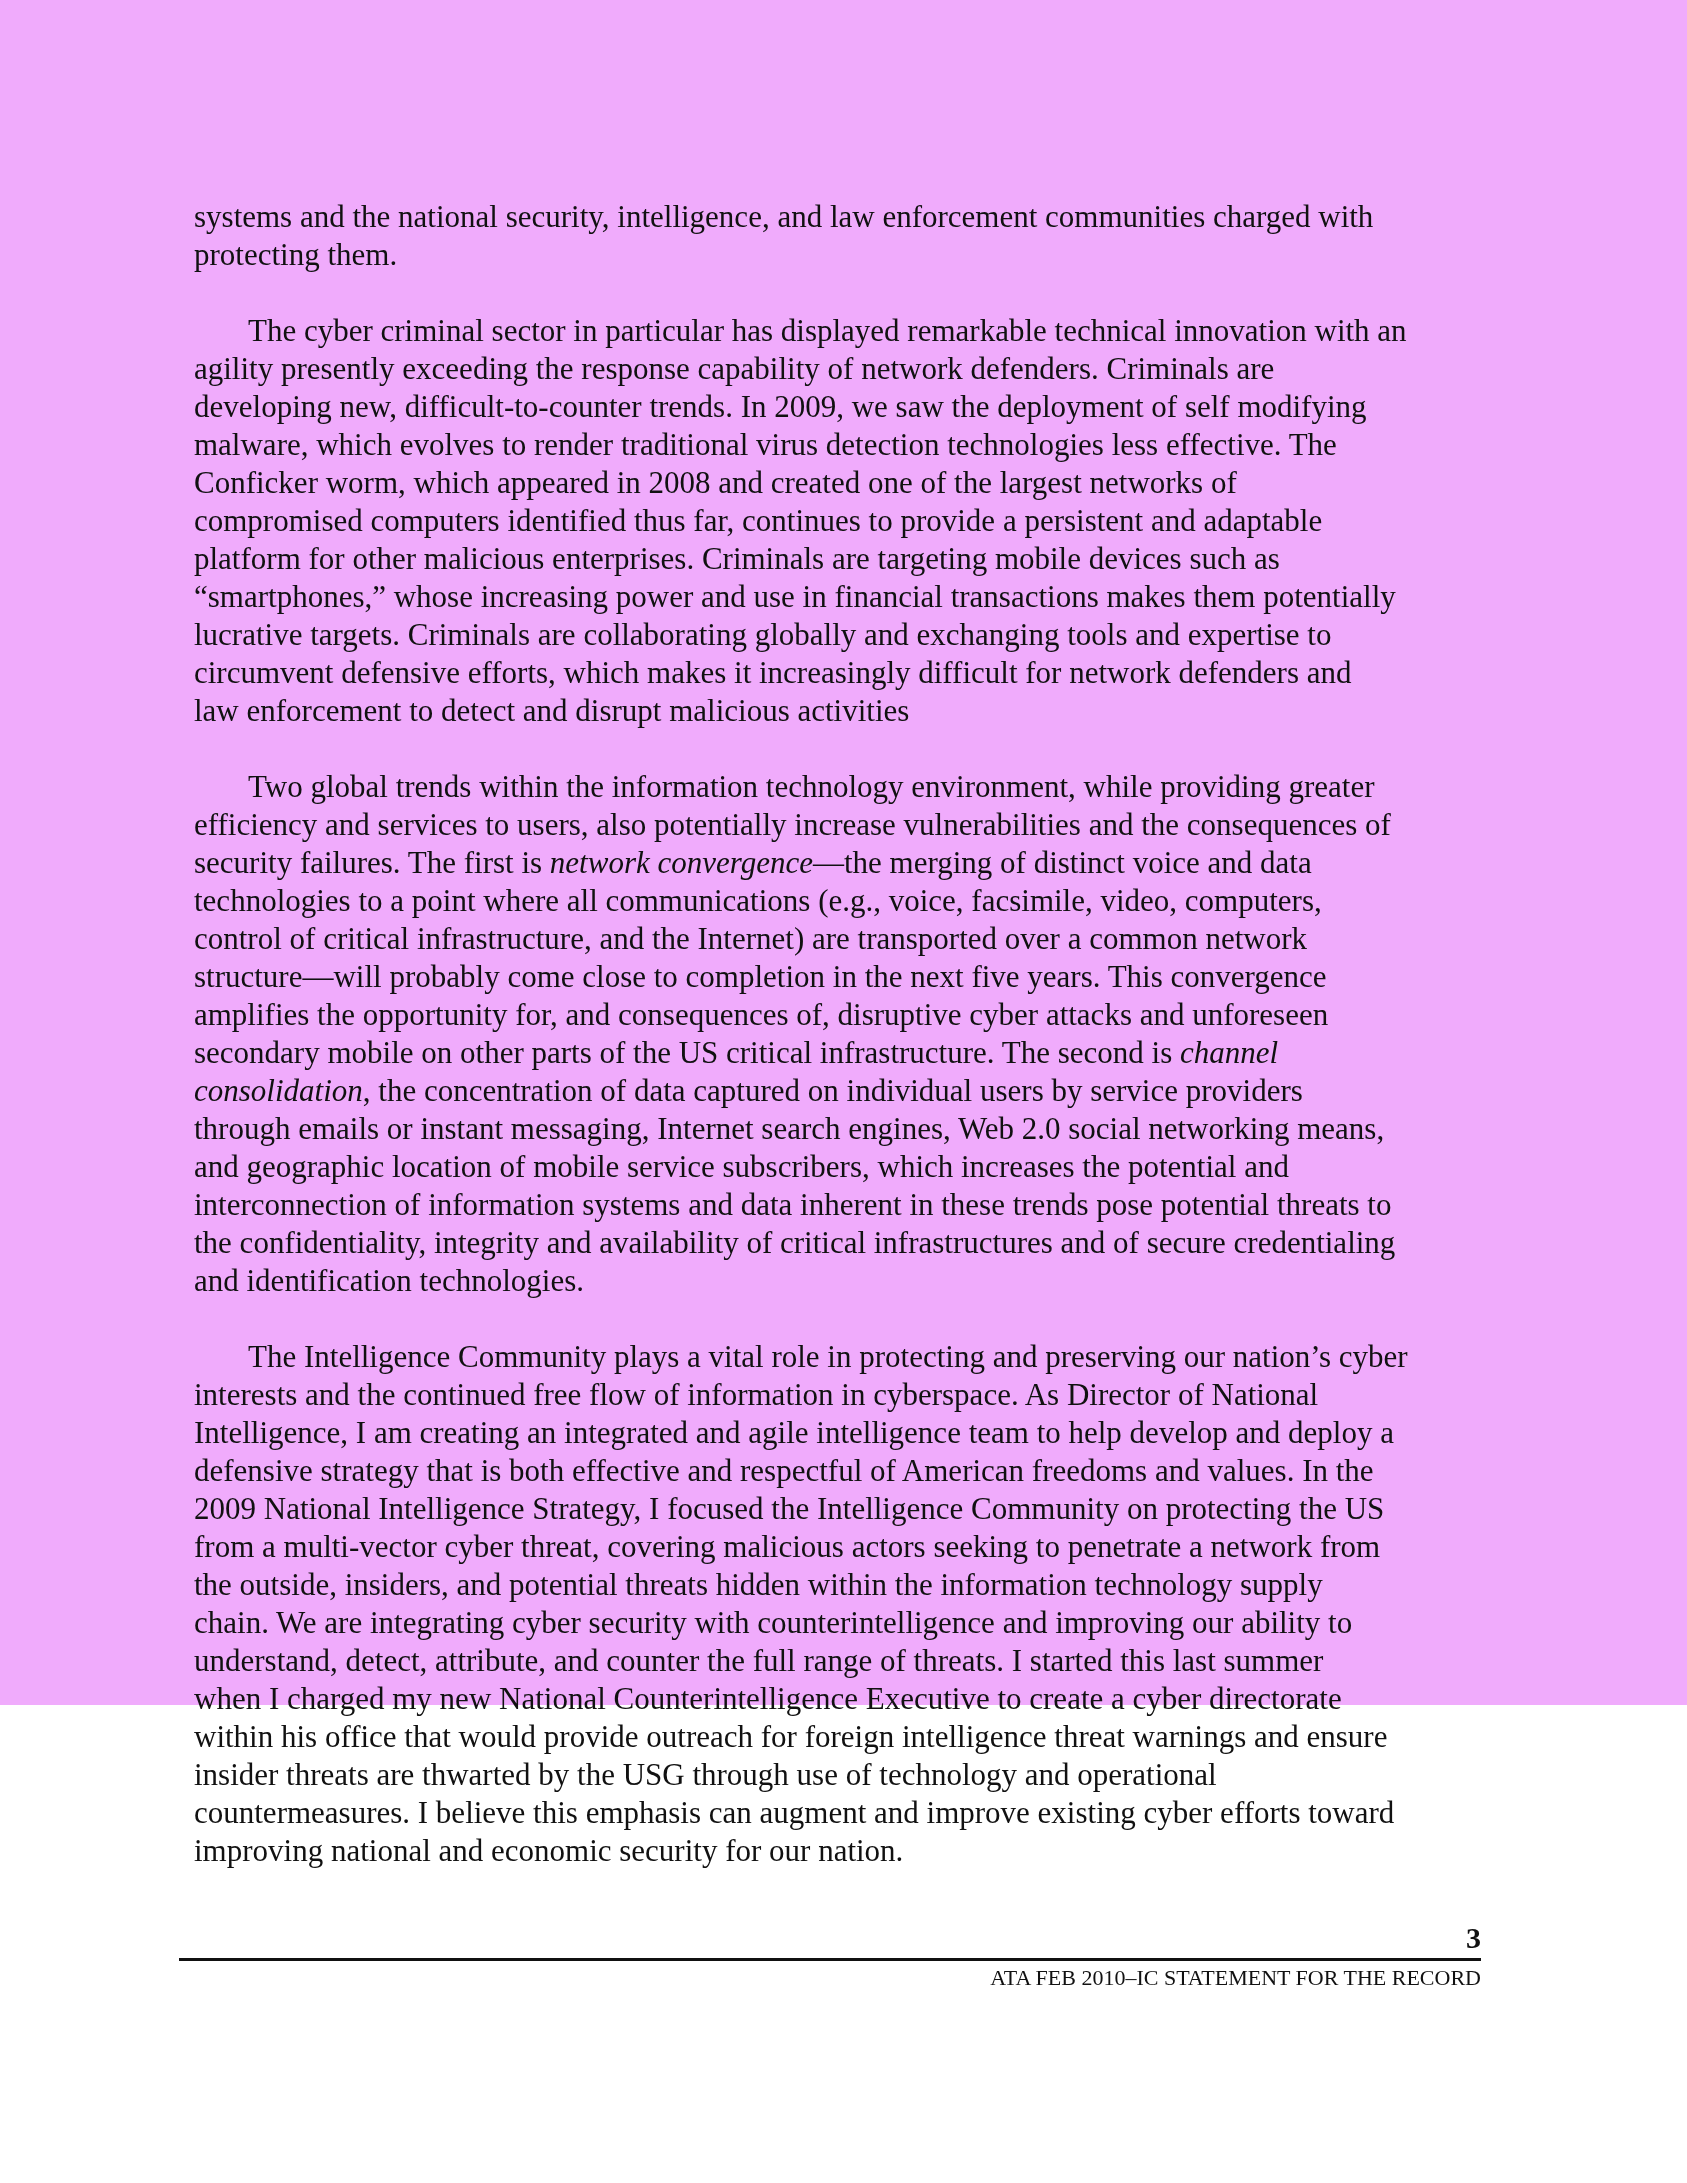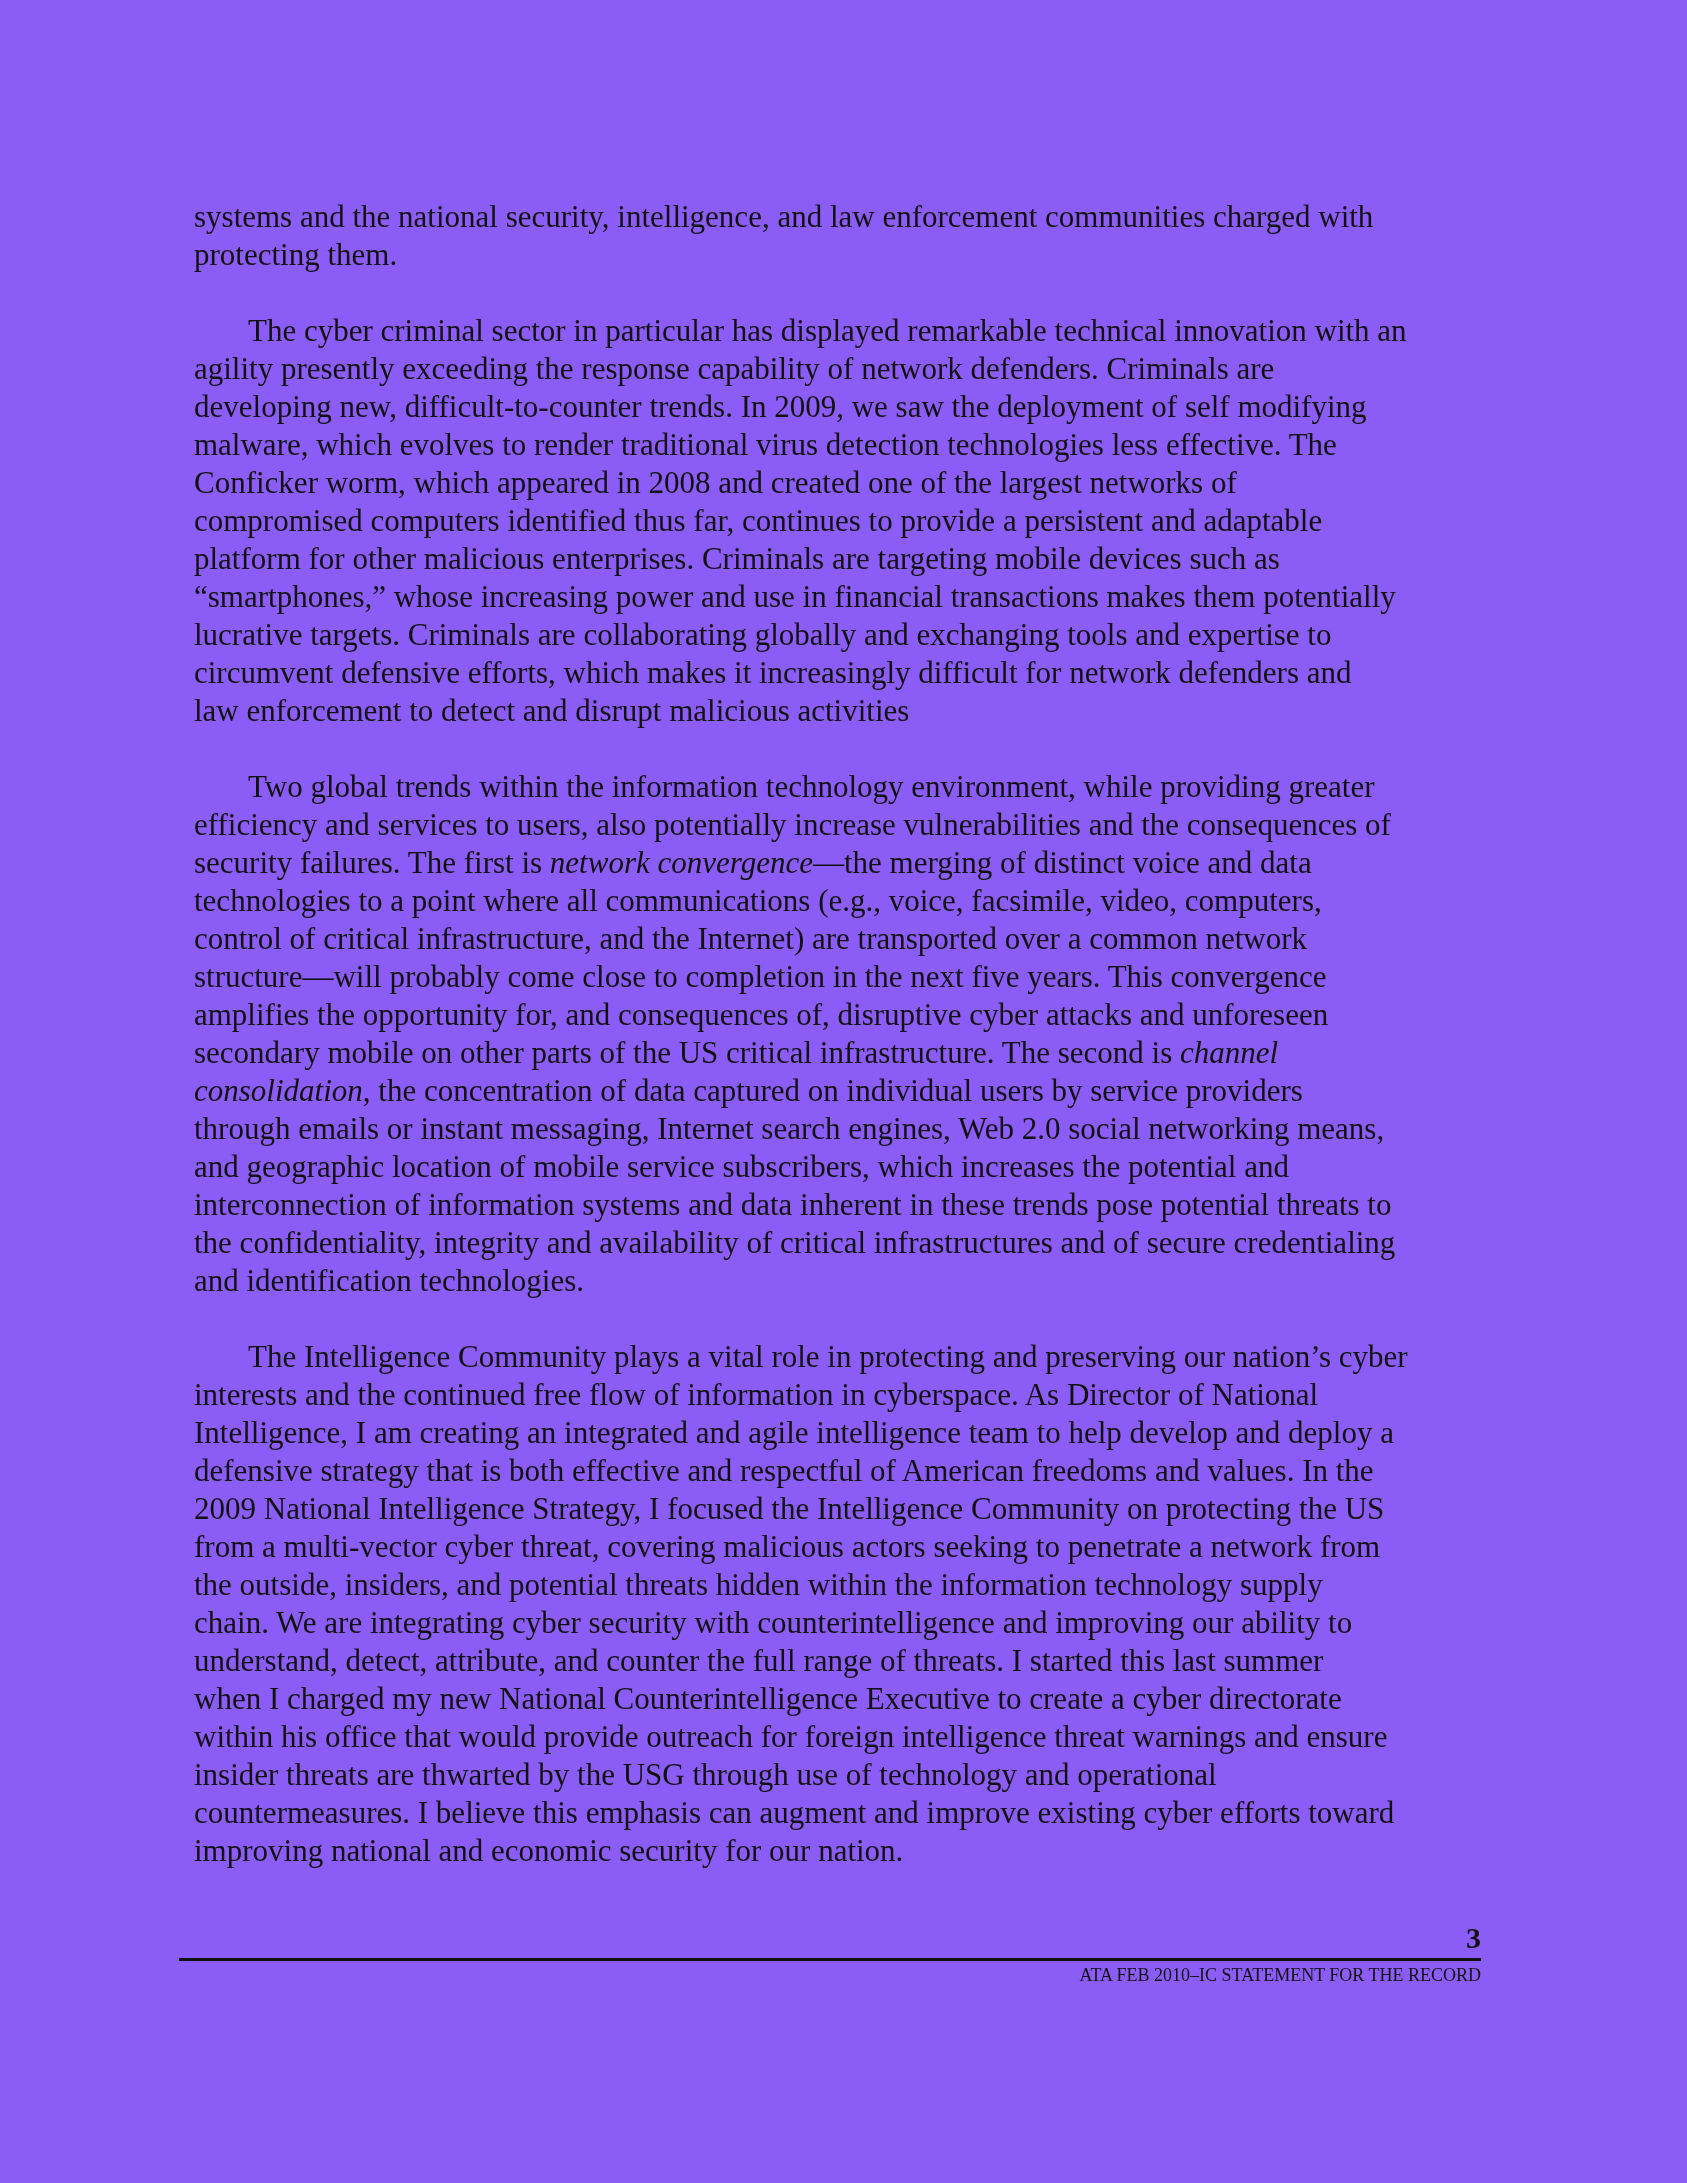--- a/index.html
+++ b/index.html
@@ -1,33 +1,33 @@
 <!DOCTYPE html>
 <html style="font-size:10.6px"><head>
 <meta charset="utf-8">
 <style>
   html, body { margin: 0; padding: 0; background: #ffffff; }
   body { width: 1687px; height: 2183px; position: relative; overflow: hidden; }
-  .page { position: absolute; left: 0; top: 0; width: 1687px; height: 2183px; background: #8b5cf6; }
+  .page { position: absolute; left: 0; top: 0; width: 1687px; height: 1705px; background: #f0abfc; }
   .text {
     position: absolute; left: 194px; top: 198px; width: 1297px;
     font-family: "Liberation Serif", "DejaVu Serif", serif;
     font-size: 31px; line-height: 38px; color: #111111;
   }
   .text p { margin: 0 0 38px 0; }
   .line { display: block; white-space: nowrap; }
   em { font-style: italic; }
   .pagenum {
     position: absolute; right: 206px; top: 1921px;
     font-family: "Liberation Serif", serif; font-weight: bold; font-size: 30px; color: #111;
   }
   .rule { position: absolute; left: 179px; width: 1302px; top: 1958px; height: 2.6px; background: #111; }
   .footer {
     position: absolute; right: 206px; top: 1965px;
-    font-family: "Liberation Serif", serif; font-size: 18px; color: #111; white-space: nowrap;
+    font-family: "Liberation Serif", serif; font-size: 22px; color: #111; white-space: nowrap;
   }
 </style>
 </head>
 <body>
 
 <div class="page">
   <div class="text" id="body-text">
       <p>
         <span class="line"><span>systems and the national security, intelligence, and law enforcement communities charged with</span></span>
         <span class="line"><span>protecting them.</span></span>

